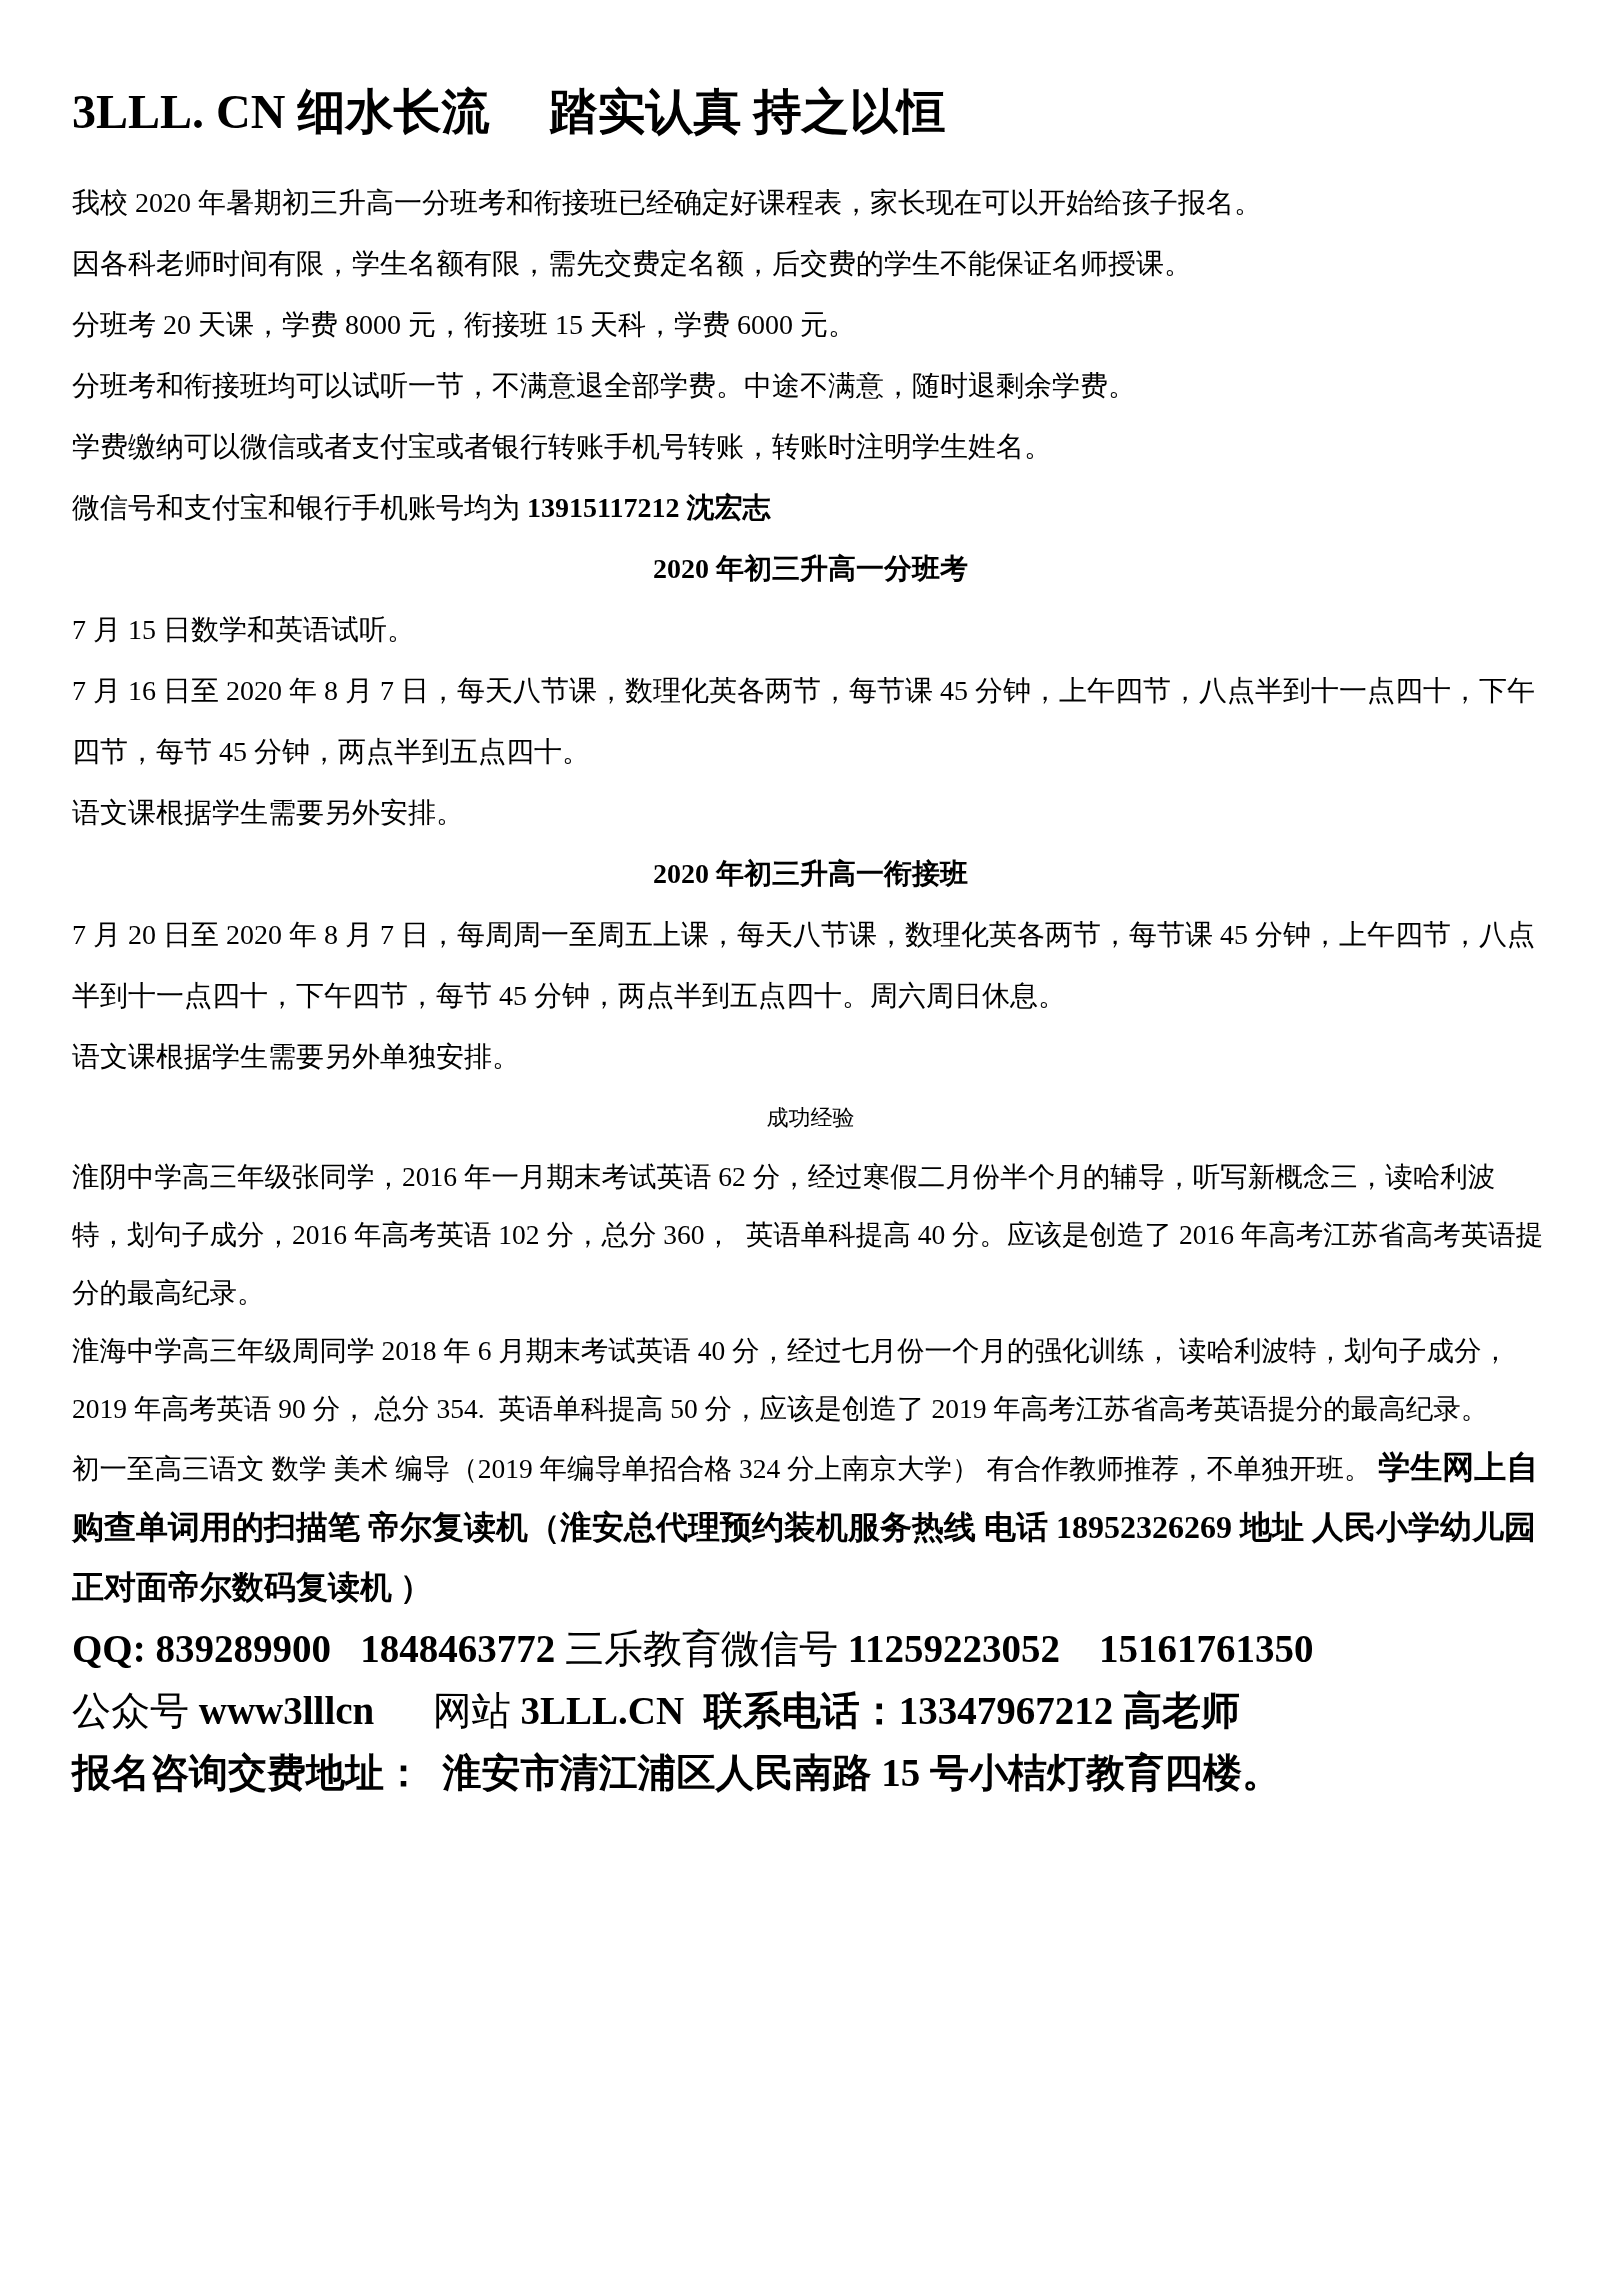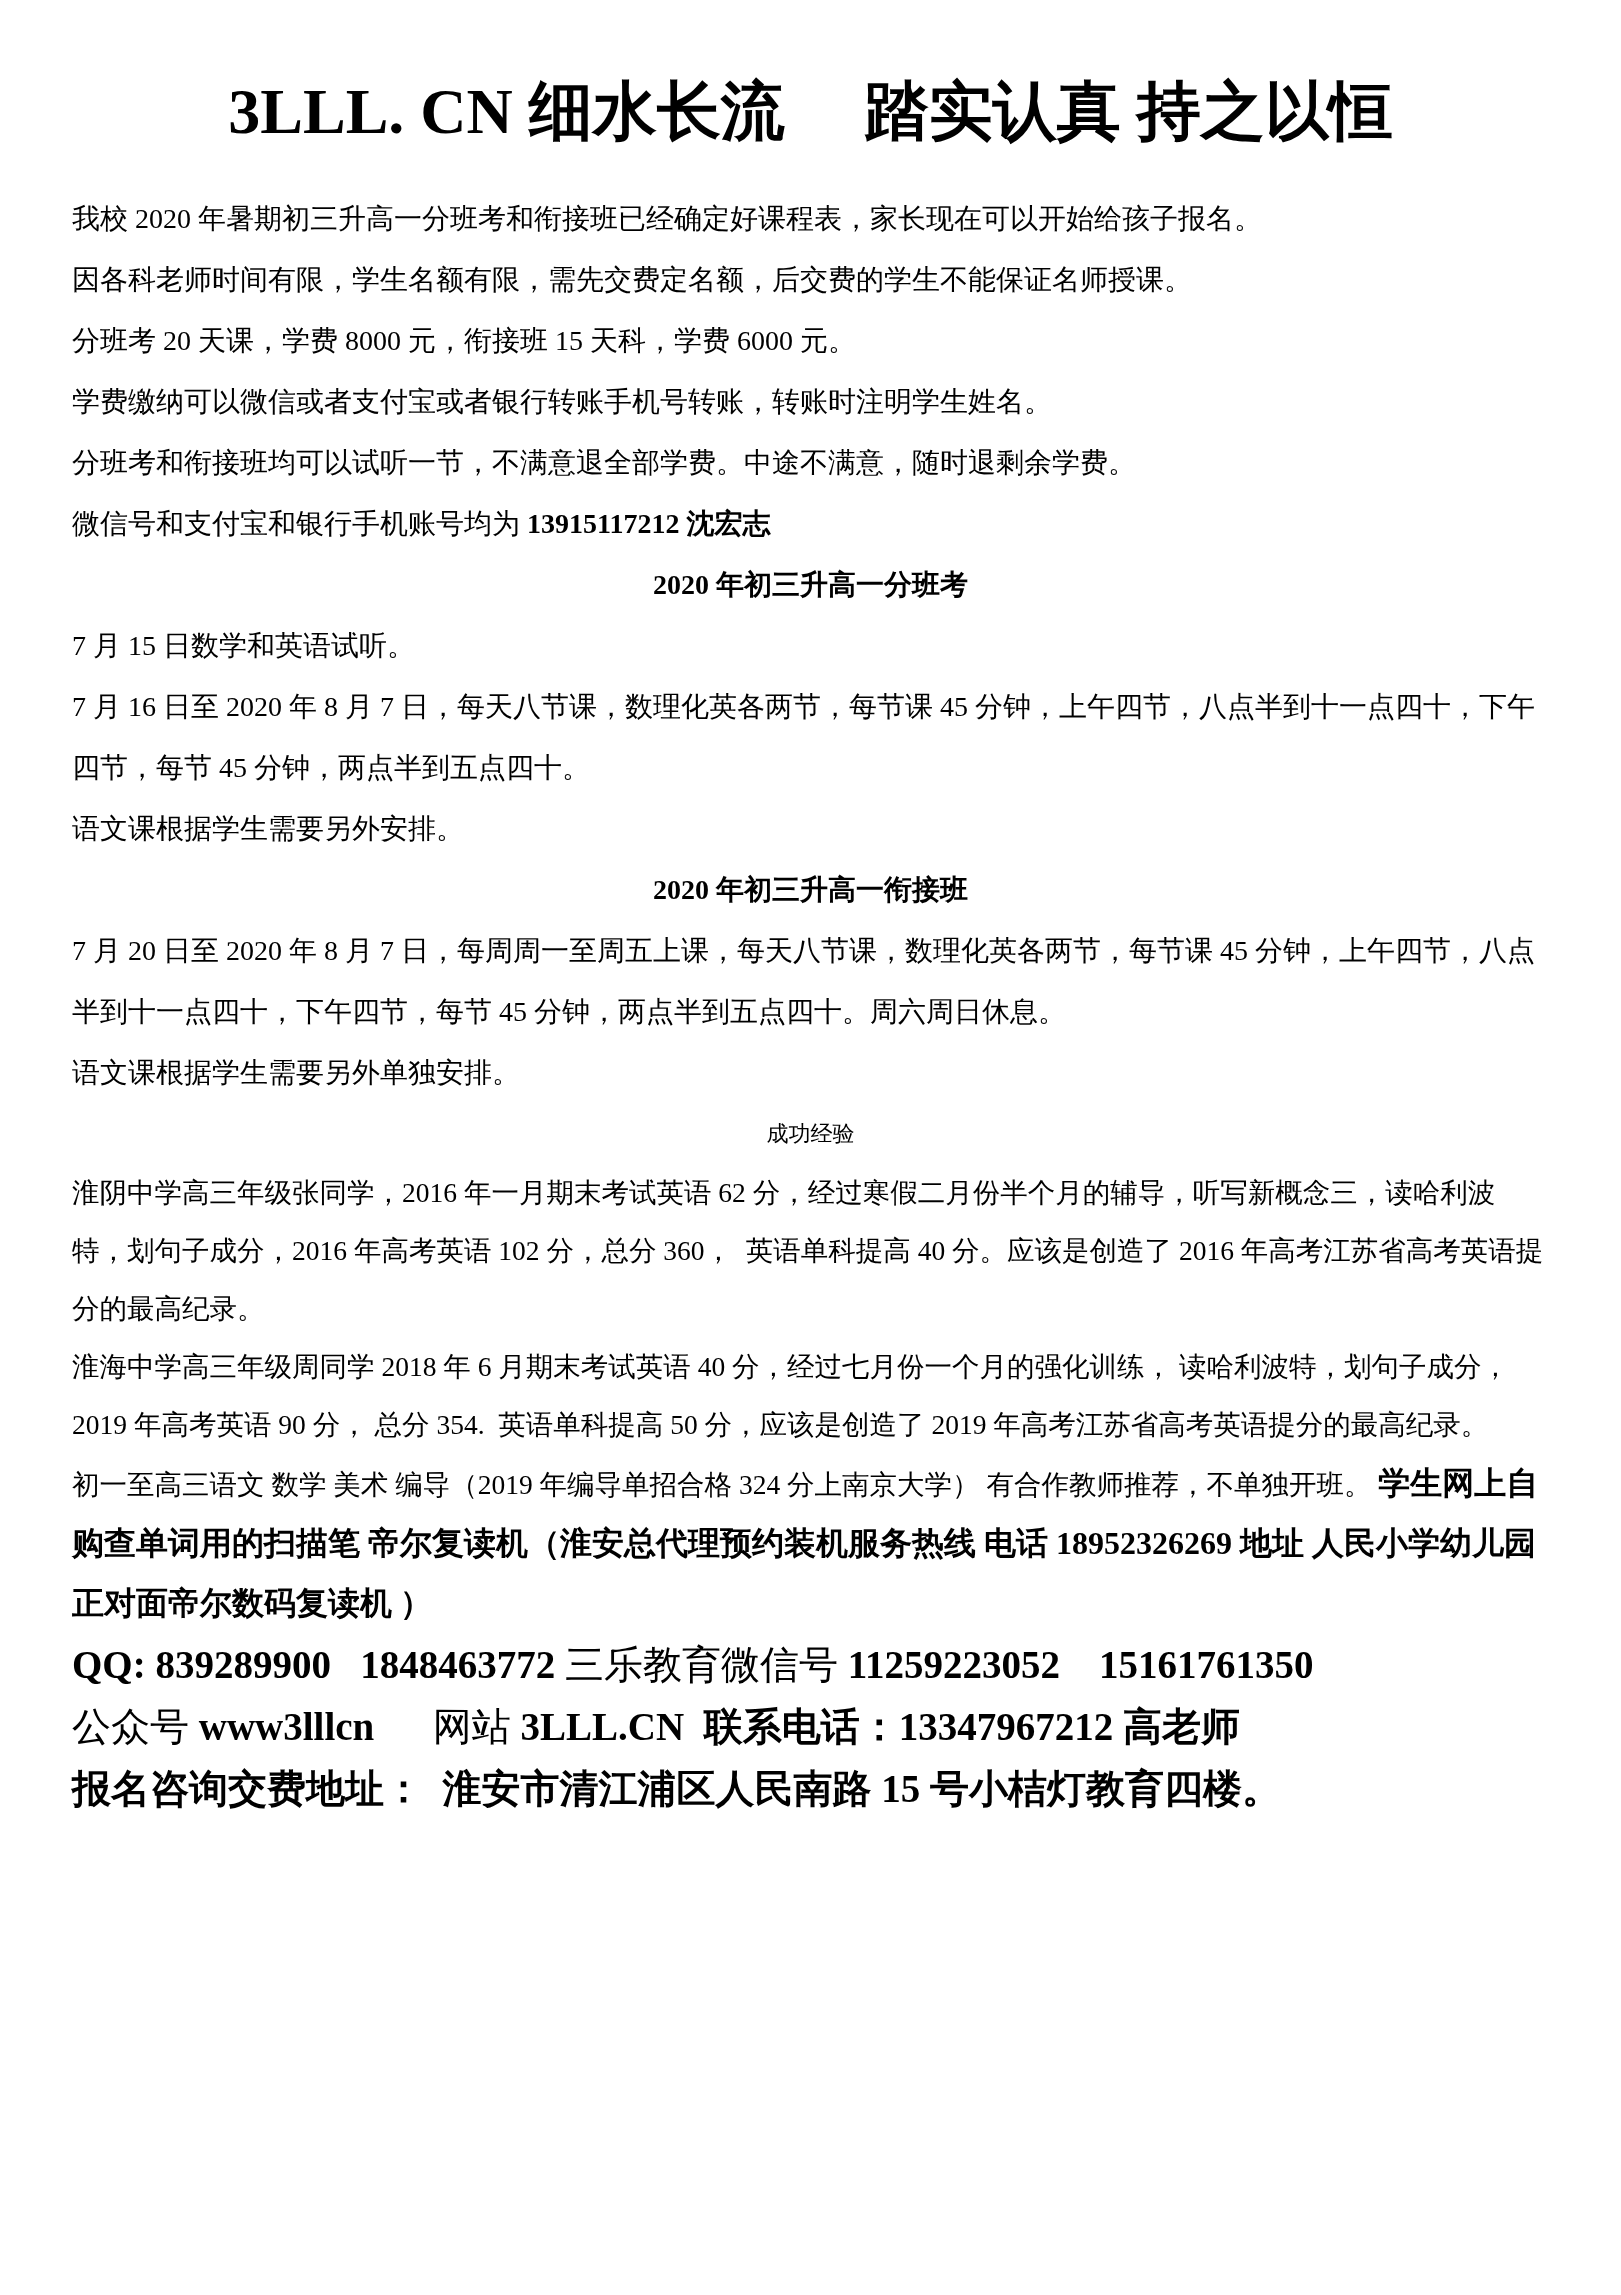--- a/index.html
+++ b/index.html
@@ -9,25 +9,25 @@
     height: 2295px;
     color: #000;
     font-family: "Liberation Serif", "DejaVu Serif", serif;
     overflow: hidden;
   }
   .page { padding: 72px 72px 0 72px; }
 
   h1, h2, h3, p { margin: 0; padding: 0; font-weight: normal; }
 
   .title {
-    font-size: 64px;
+    font-size: 48px;
     font-weight: 700;
-    text-align: center;
+    text-align: left;
     line-height: 80px;
-    margin-bottom: 36px;
+    margin-bottom: 20px;
     white-space: pre-wrap;
   }
 
   .bodytext p {
     font-size: 28px;
     line-height: 61px;
     white-space: pre-wrap;
   }
   .sec-heading {
     font-size: 28px;
@@ -66,22 +66,22 @@
 <body>
 
 <div class="page">
 
   <h1 class="title">3LLL. CN 细水长流　 踏实认真 持之以恒</h1>
 
   <section class="bodytext">
     <p>我校 2020 年暑期初三升高一分班考和衔接班已经确定好课程表，家长现在可以开始给孩子报名。</p>
     <p>因各科老师时间有限，学生名额有限，需先交费定名额，后交费的学生不能保证名师授课。</p>
     <p>分班考 20 天课，学费 8000 元，衔接班 15 天科，学费 6000 元。</p>
+    <p>分班考和衔接班均可以试听一节，不满意退全部学费。中途不满意，随时退剩余学费。</p>
     <p>学费缴纳可以微信或者支付宝或者银行转账手机号转账，转账时注明学生姓名。</p>
-    <p>分班考和衔接班均可以试听一节，不满意退全部学费。中途不满意，随时退剩余学费。</p>
     <p><span>微信号和支付宝和银行手机账号均为 </span><span class="b">13915117212 沈宏志</span></p>
   </section>
 
   <h2 class="sec-heading">2020 年初三升高一分班考</h2>
   <section class="bodytext">
     <p>7 月 15 日数学和英语试听。</p>
     <p>7 月 16 日至 2020 年 8 月 7 日，每天八节课，数理化英各两节，每节课 45 分钟，上午四节，八点半到十一点四十，下午四节，每节 45 分钟，两点半到五点四十。</p>
     <p>语文课根据学生需要另外安排。</p>
   </section>
 

